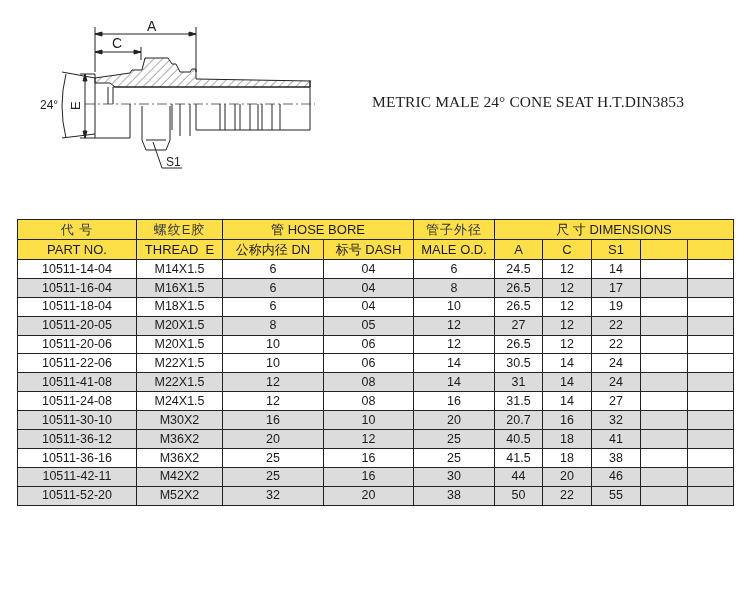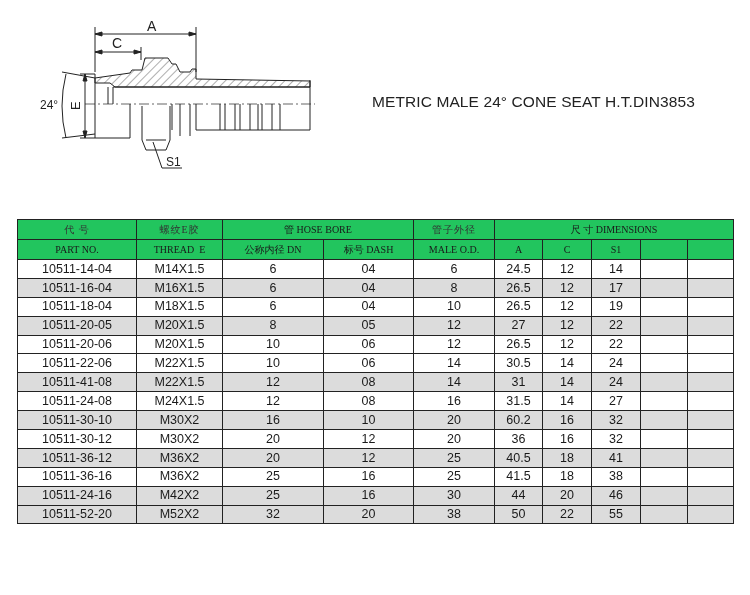--- a/index.html
+++ b/index.html
@@ -1,25 +1,25 @@
 <!DOCTYPE html>
 <html><head>
 <meta charset="utf-8">
 <style>
   html, body { margin: 0; padding: 0; background: #ffffff; }
   body { width: 750px; height: 595px; position: relative; overflow: hidden;
          font-family: "Liberation Sans", sans-serif; color: #1a1a1a; }
   #drawing { position: absolute; left: 0; top: 0; width: 360px; height: 200px; }
   #title { position: absolute; left: 372px; top: 93px; font-size: 15.5px; letter-spacing: 0.1px;
-           color: #222; white-space: nowrap; }
+           color: #222; white-space: nowrap; font-family: Liberation Serif, serif; }
   table.spec { position: absolute; left: 17px; top: 219px; border-collapse: collapse;
                table-layout: fixed; font-size: 12.5px; }
   table.spec td, table.spec th { border: 1.6px solid #222; padding: 0; text-align: center;
                vertical-align: middle; font-weight: normal; overflow: hidden; white-space: nowrap; line-height: 1; }
-  table.spec thead th { background: #22c55e; height: 19px; font-size: 10px; font-family: Liberation Serif, serif; }
+  table.spec thead th { background: #fde047; height: 19px; font-size: 13px; }
   table.spec tbody td { height: 17.9px; }
   table.spec tbody tr.alt td { background: #dcdcdc; }
   .cn { letter-spacing: 1px; color: #333; }
 </style>
 </head>
 <body>
 
 <svg id="drawing" viewBox="0 0 360 200" xmlns="http://www.w3.org/2000/svg">
   <defs>
     <pattern id="hatch" width="6" height="6" patternUnits="userSpaceOnUse" patternTransform="rotate(45)">
@@ -221,33 +221,21 @@
         <td>27</td>
         <td></td>
         <td></td>
       </tr>
       <tr class="alt">
         <td>10511-30-10</td>
         <td>M30X2</td>
         <td>16</td>
         <td>10</td>
         <td>20</td>
-        <td>60.2</td>
-        <td>16</td>
-        <td>32</td>
-        <td></td>
-        <td></td>
-      </tr>
-      <tr>
-        <td>10511-30-12</td>
-        <td>M30X2</td>
-        <td>20</td>
-        <td>12</td>
-        <td>20</td>
-        <td>36</td>
+        <td>20.7</td>
         <td>16</td>
         <td>32</td>
         <td></td>
         <td></td>
       </tr>
       <tr class="alt">
         <td>10511-36-12</td>
         <td>M36X2</td>
         <td>20</td>
         <td>12</td>
@@ -264,21 +252,21 @@
         <td>25</td>
         <td>16</td>
         <td>25</td>
         <td>41.5</td>
         <td>18</td>
         <td>38</td>
         <td></td>
         <td></td>
       </tr>
       <tr class="alt">
-        <td>10511-24-16</td>
+        <td>10511-42-11</td>
         <td>M42X2</td>
         <td>25</td>
         <td>16</td>
         <td>30</td>
         <td>44</td>
         <td>20</td>
         <td>46</td>
         <td></td>
         <td></td>
       </tr>

